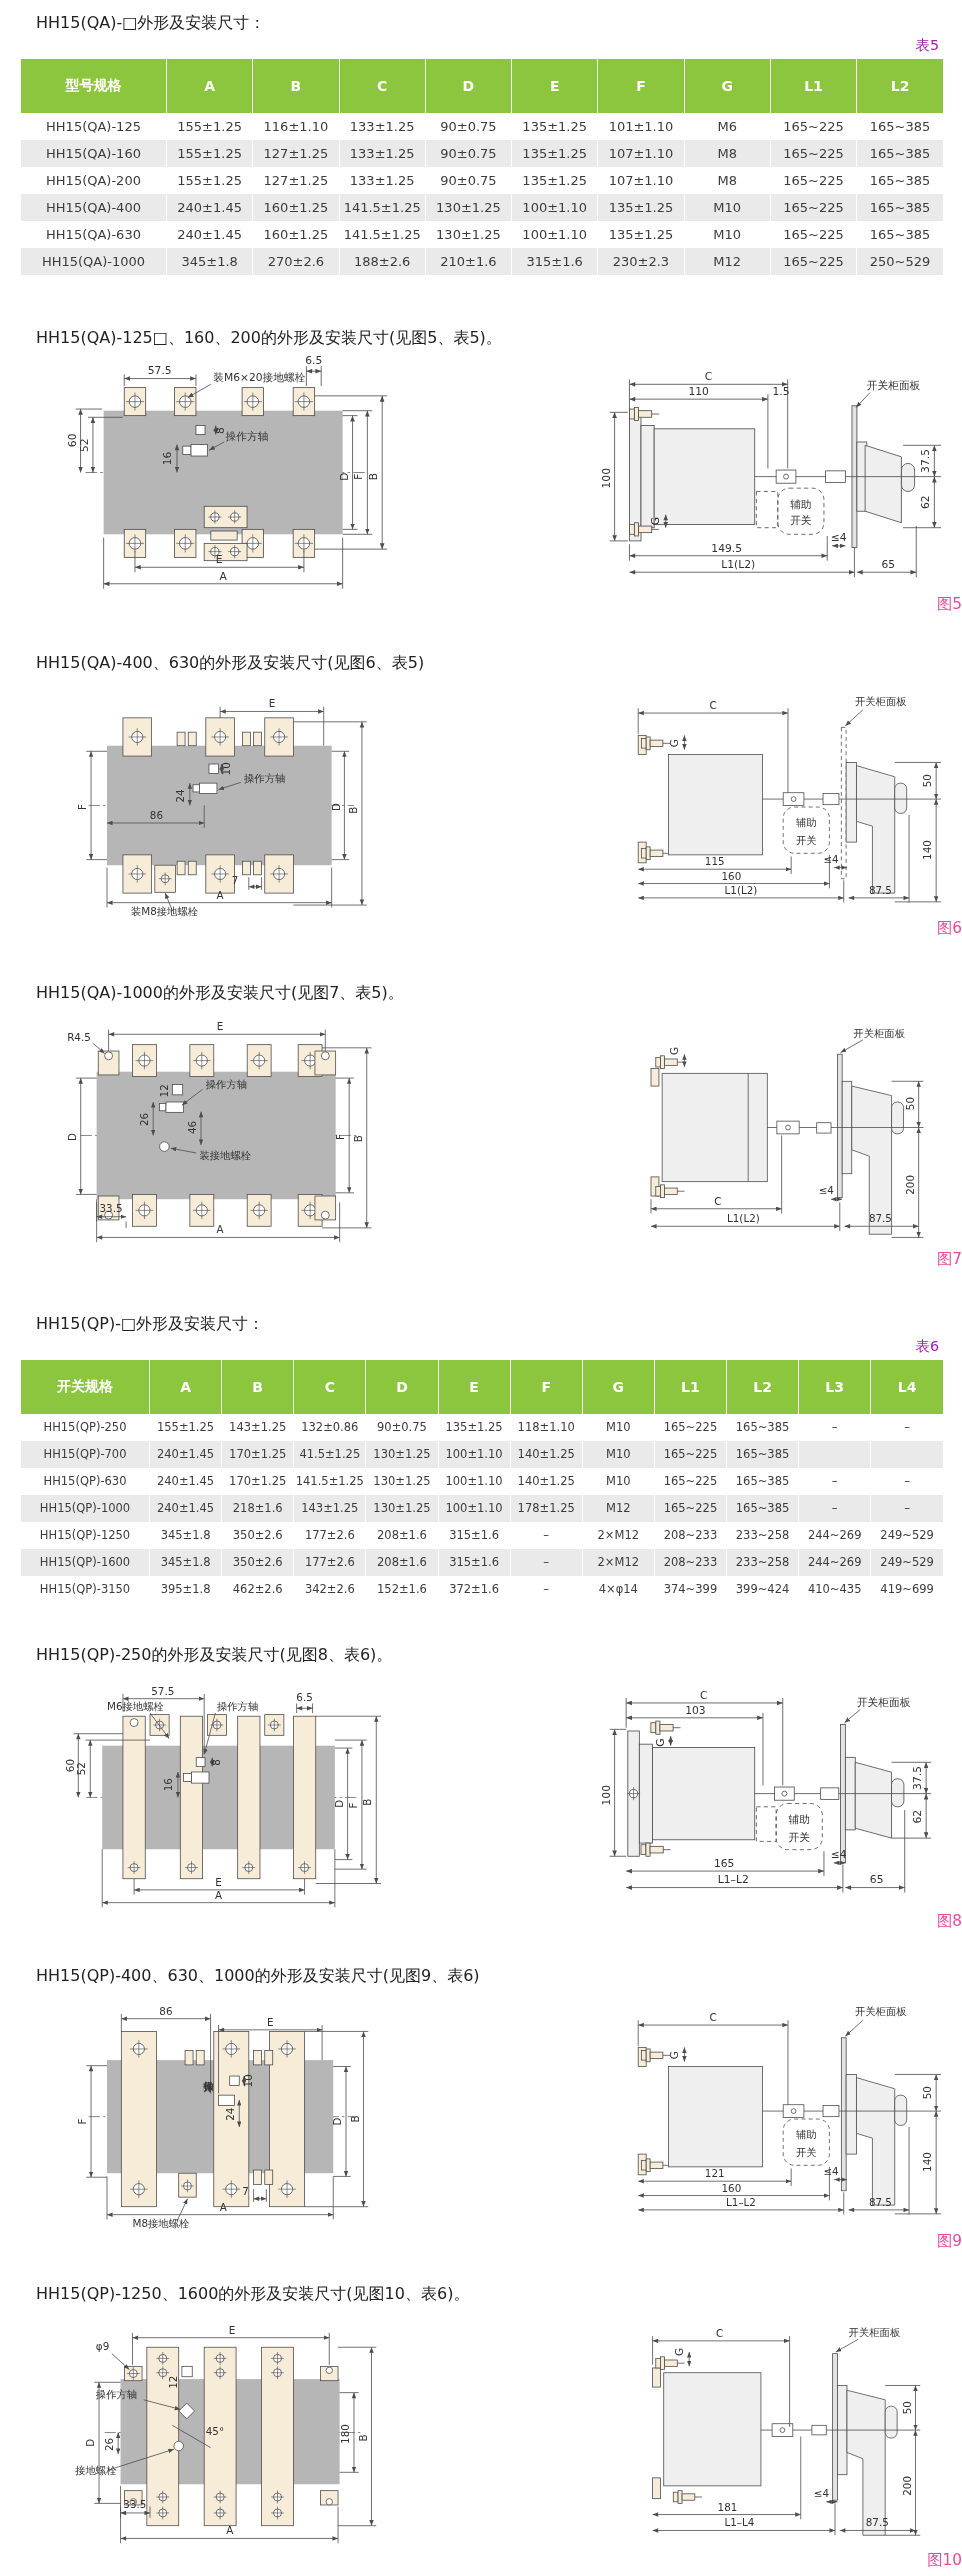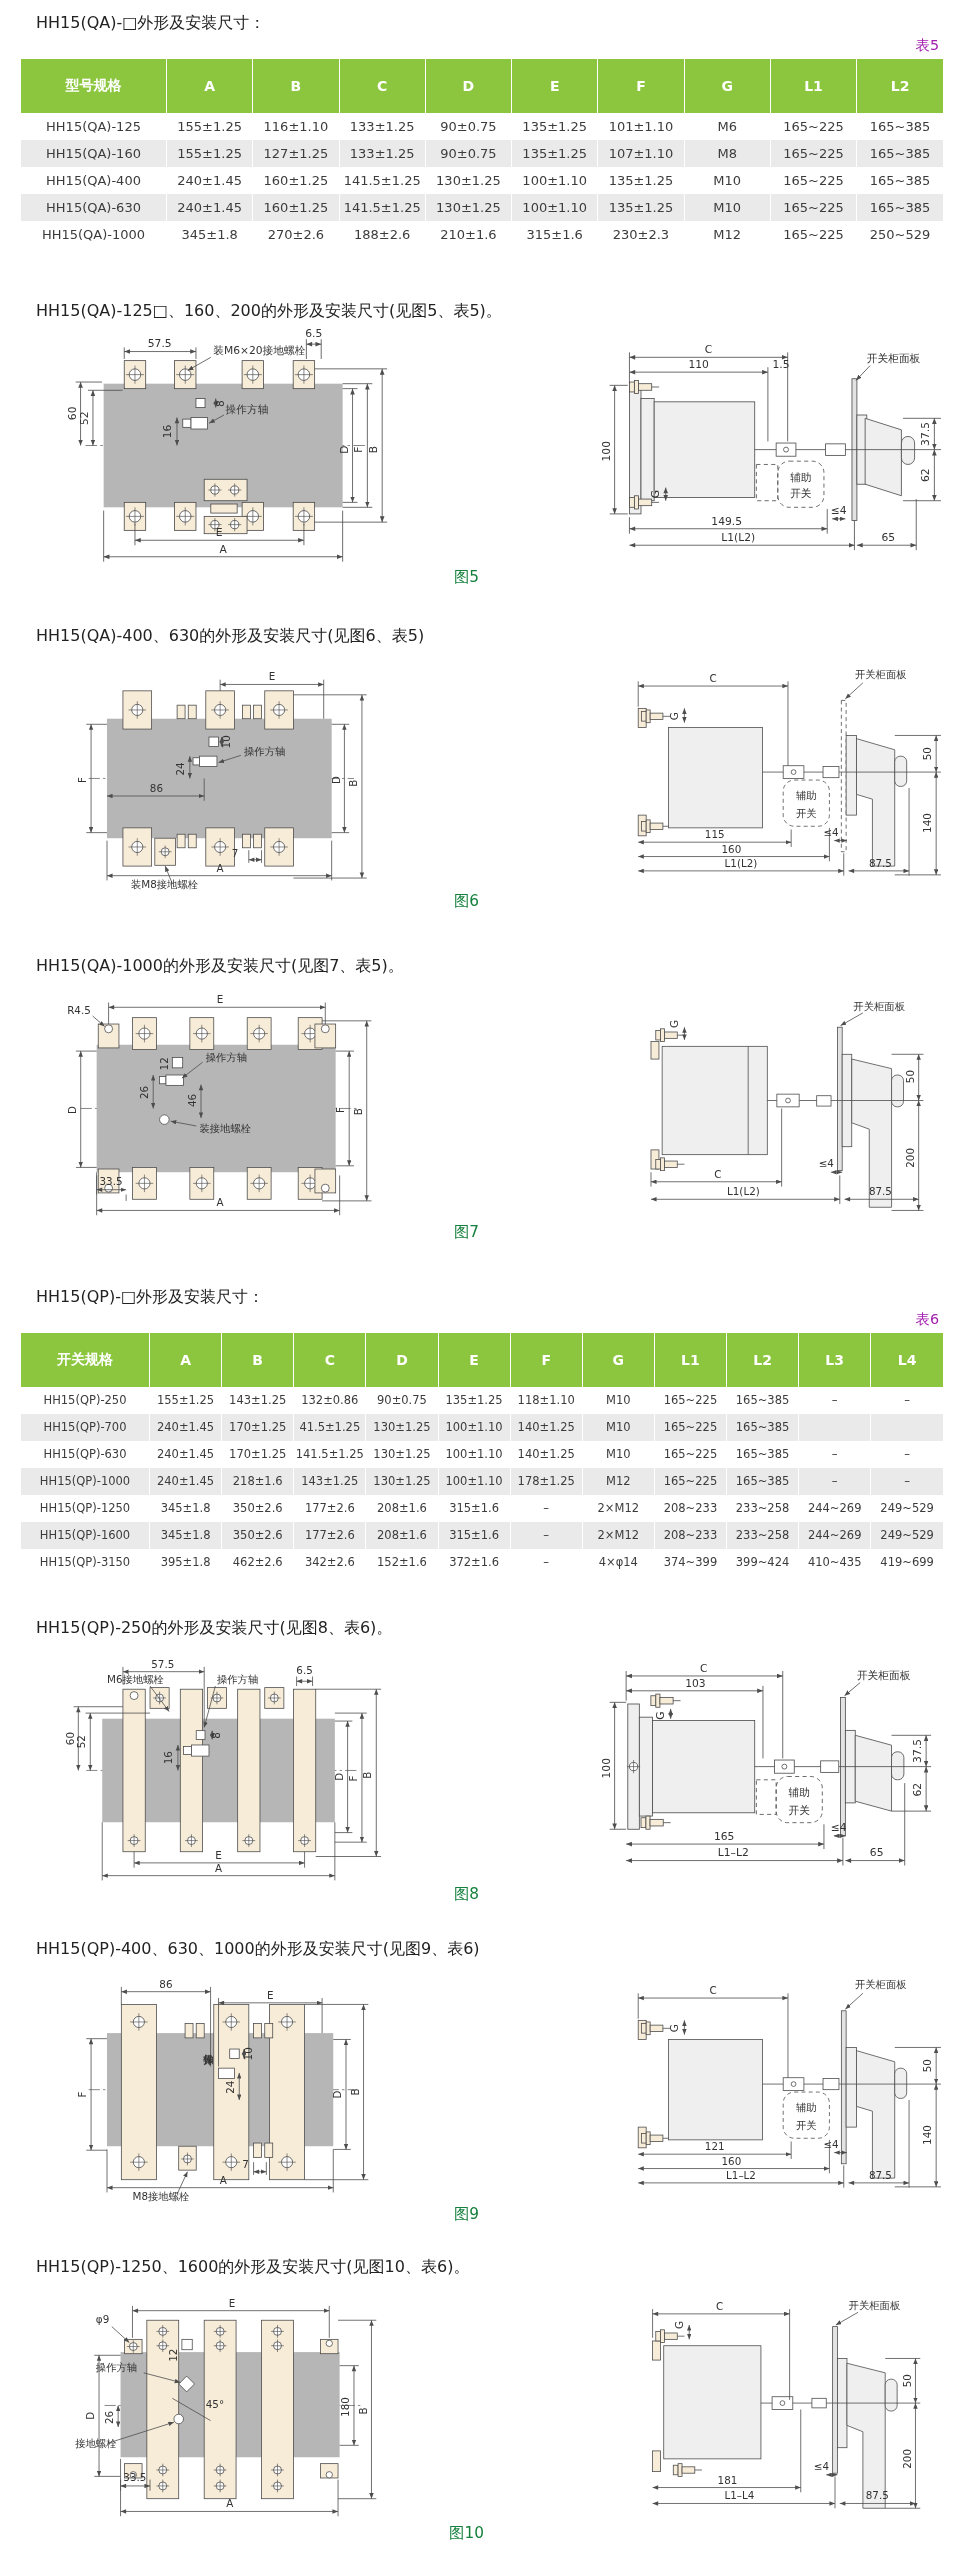--- a/index.html
+++ b/index.html
@@ -12,21 +12,21 @@
   .spec th:first-child{border-left:none}
   .spec td{height:27px;text-align:center;color:#3c3c3c;border-left:1.9px solid #fff;padding:0;overflow:hidden;white-space:nowrap}
   .spec td:first-child{border-left:none}
   .spec tbody tr:nth-child(even){background:var(--row-alt,#EAEAEA)}
   .spec.qa th:first-child{width:143px}
   .spec.qp th:first-child{width:126px}
   .spec.qp td{font-size:11.5px}
   .sec{font-size:16px;color:#222;margin:44px 0 0 36px}
   .figrow{display:flex;justify-content:space-between;align-items:center;padding:3.8px 11.5px 0 13.4px}
   svg.draw{height:239px}
-  .figcap{text-align:center;font-size:15.3px;color:#15803d;margin:1.9px 0 0;padding-right:29px}
+  .figcap{text-align:right;font-size:15.3px;color:#ec4899;margin:1.9px 0 0;}
   .d{stroke:#4d4d4d;fill:none;stroke-width:1}
   .dl{stroke:#4d4d4d;fill:none;stroke-width:1;marker-start:url(#aS);marker-end:url(#aE)}
   .ld{stroke:#4d4d4d;fill:none;stroke-width:1;marker-end:url(#aE)}
   .cl{stroke:#6a6a6a;fill:none;stroke-width:1;stroke-dasharray:14 4 3 4}
   .bodyfill{fill:#b6b6b6}
   .tab{fill:#f7ecd8;stroke:#4d4d4d}
   .side{fill:#efefef;stroke:#4d4d4d}
   .wht{fill:#fff;stroke:#4d4d4d}
   .dashbox{fill:none;stroke:#4d4d4d;stroke-dasharray:5 4}
   text.t{font-size:13px;fill:#333}
@@ -87,20 +87,32 @@
           <td>133±1.25</td>
           <td>90±0.75</td>
           <td>135±1.25</td>
           <td>101±1.10</td>
           <td>M6</td>
           <td>165~225</td>
           <td>165~385</td>
         </tr>
         <tr>
           <td>HH15(QA)-160</td>
+          <td>155±1.25</td>
+          <td>127±1.25</td>
+          <td>133±1.25</td>
+          <td>90±0.75</td>
+          <td>135±1.25</td>
+          <td>107±1.10</td>
+          <td>M8</td>
+          <td>165~225</td>
+          <td>165~385</td>
+        </tr>
+        <tr>
+          <td>HH15(QA)-200</td>
           <td>155±1.25</td>
           <td>127±1.25</td>
           <td>133±1.25</td>
           <td>90±0.75</td>
           <td>135±1.25</td>
           <td>107±1.10</td>
           <td>M8</td>
           <td>165~225</td>
           <td>165~385</td>
         </tr>

